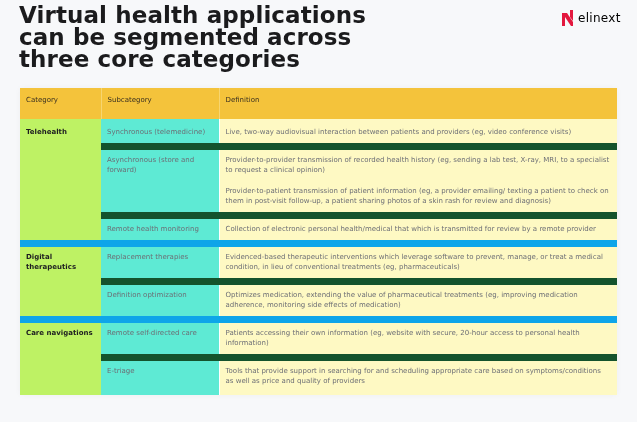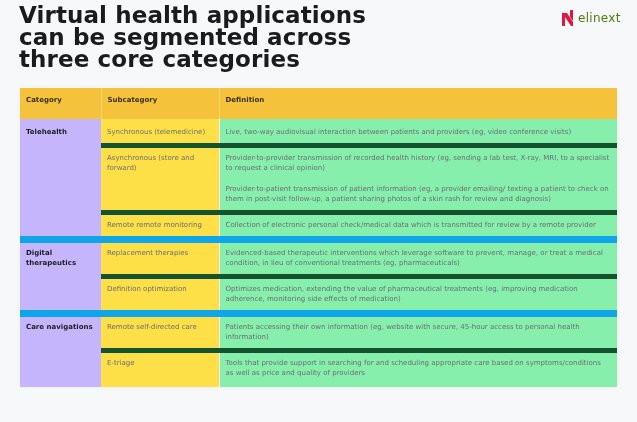--- a/index.html
+++ b/index.html
@@ -13,48 +13,48 @@
     color: #1b1b1d; letter-spacing: 0.1px; width: 400px;
   }
 
   .logo {
     position: absolute; left: 562px; top: 10px;
     display: flex; align-items: center; gap: 5px;
   }
   .logo svg { display: block; }
   .logo-text {
     font-family: "DejaVu Sans", sans-serif; font-size: 12px;
-    color: #4d7c0f; letter-spacing: 0.3px;
+    color: #000000; letter-spacing: 0.3px;
   }
 
   .table {
     position: absolute; left: 20px; top: 88px; width: 597px;
     border-collapse: collapse;
     font-family: "DejaVu Sans", sans-serif;
     box-shadow: 0 0 6px rgba(0,0,0,0.04);
   }
   .table th {
     background: #f4c33b; text-align: left; vertical-align: top;
-    font-size: 7px; font-weight: bold; color: #3a3020;
+    font-size: 7px; font-weight: normal; color: #3a3020;
     padding: 8px 6px 0 6px; height: 31px;
     border-right: 1px solid #f7d570;
   }
   .table th:last-child { border-right: none; }
   .table td {
     vertical-align: top; font-size: 7px; line-height: 10px;
     color: #6c6e75; padding: 5px 6px 6px 6px;
   }
   .col-cat { width: 81px; }
   .col-sub { width: 118px; }
   .cat-cell {
-    font-weight: bold; color: #1d1d20 !important; background: #c4b5fd;
+    font-weight: bold; color: #1d1d20 !important; background: #bef264;
   }
-  .sub-cell { background: #fde047; border-right: 1px solid #ffffff; }
-  .def-cell { background: #86efac; }
-  tr.sep td.sub-cell, tr.sep td.def-cell { border-top: 5px solid #14532d; }
+  .sub-cell { background: #5eead4; border-right: 1px solid #ffffff; }
+  .def-cell { background: #fef9c3; }
+  tr.sep td.sub-cell, tr.sep td.def-cell { border-top: 7px solid #14532d; }
   tr.group-start td { border-top: 7px solid #0ea5e9; }
   tr.first td { padding-top: 8px; }
   tr.last td { padding-bottom: 9px; }
 </style>
 </head>
 <body>
 
 <div class="title">Virtual health applications can be segmented across three core categories</div>
 
 <div class="logo">
@@ -83,35 +83,35 @@
       <td class="def-cell">Live, two-way audiovisual interaction between patients and providers (eg, video conference visits)</td>
     </tr>
     <tr class="sep">
       <td class="sub-cell" rowspan="2">Asynchronous (store and forward)</td>
       <td class="def-cell">Provider-to-provider transmission of recorded health history (eg, sending a lab test, X-ray, MRI, to a specialist to request a clinical opinion)</td>
     </tr>
     <tr>
       <td class="def-cell">Provider-to-patient transmission of patient information (eg, a provider emailing/ texting a patient to check on them in post-visit follow-up, a patient sharing photos of a skin rash for review and diagnosis)</td>
     </tr>
     <tr class="sep">
-      <td class="sub-cell">Remote remote monitoring</td>
-      <td class="def-cell">Collection of electronic personal check/medical data which is transmitted for review by a remote provider</td>
+      <td class="sub-cell">Remote health monitoring</td>
+      <td class="def-cell">Collection of electronic personal health/medical that which is transmitted for review by a remote provider</td>
     </tr>
     <tr class="group-start">
       <td class="cat-cell" rowspan="2">Digital therapeutics</td>
       <td class="sub-cell">Replacement therapies</td>
       <td class="def-cell">Evidenced-based therapeutic interventions which leverage software to prevent, manage, or treat a medical condition, in lieu of conventional treatments (eg, pharmaceuticals)</td>
     </tr>
     <tr class="sep">
       <td class="sub-cell">Definition optimization</td>
       <td class="def-cell">Optimizes medication, extending the value of pharmaceutical treatments (eg, improving medication adherence, monitoring side effects of medication)</td>
     </tr>
     <tr class="group-start">
       <td class="cat-cell" rowspan="2">Care navigations</td>
       <td class="sub-cell">Remote self-directed care</td>
-      <td class="def-cell">Patients accessing their own information (eg, website with secure, 45-hour access to personal health information)</td>
+      <td class="def-cell">Patients accessing their own information (eg, website with secure, 20-hour access to personal health information)</td>
     </tr>
     <tr class="sep last">
       <td class="sub-cell">E-triage</td>
       <td class="def-cell">Tools that provide support in searching for and scheduling appropriate care based on symptoms/conditions as well as price and quality of providers</td>
     </tr>
   </tbody>
 </table>
 
 </body></html>

